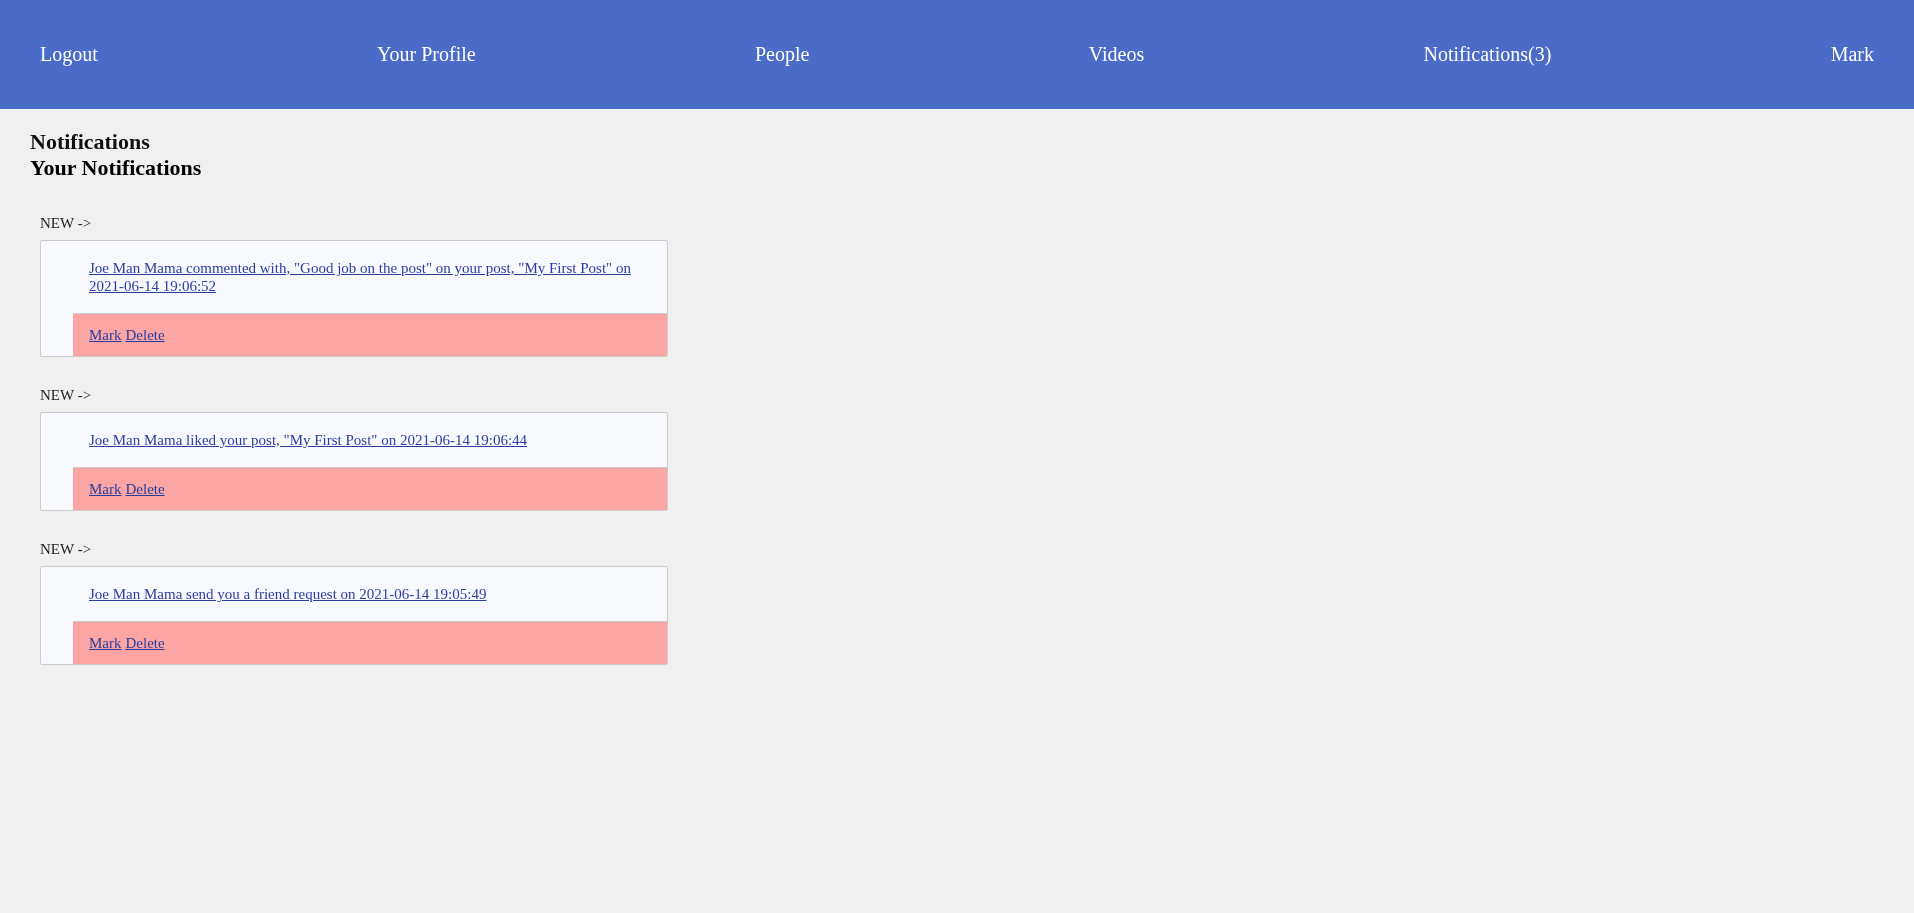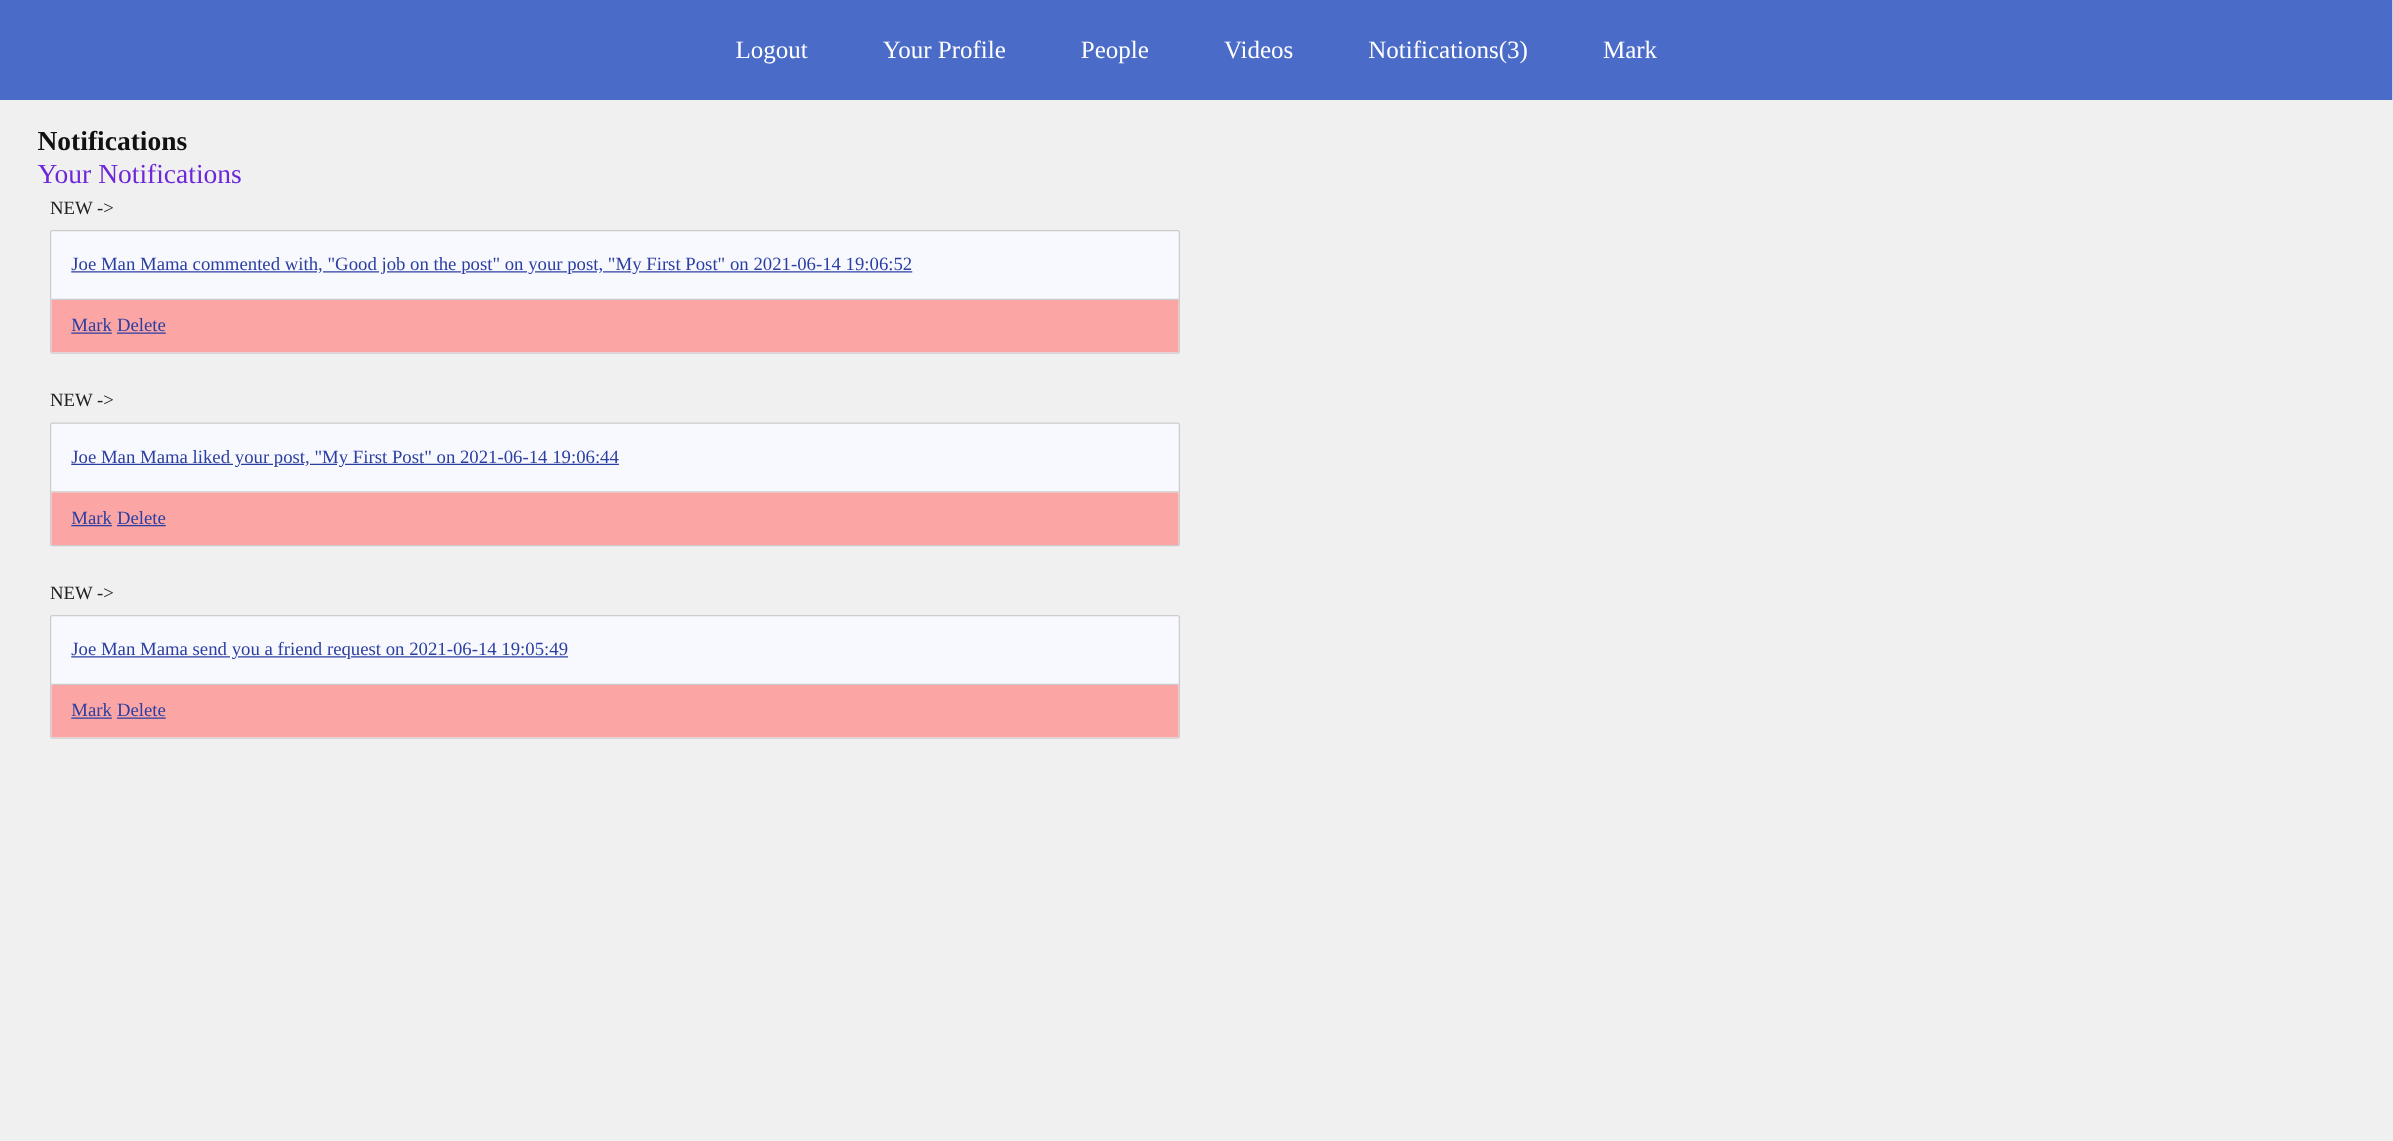--- a/index.html
+++ b/index.html
@@ -11,24 +11,24 @@
     body {
       background-color: #f0f0f0;
       font-family: Times New Roman, serif;
       font-size: 16px;
       color: #111;
     }
 
     nav {
       background-color: #4a6bc7;
       display: flex;
-      justify-content: center;
+      justify-content: space-between;
       align-items: center;
       padding: 0 40px;
-      height: 80px;
+      height: 109px;
       gap: 60px;
     }
 
     nav a {
       color: white;
       text-decoration: none;
       font-size: 20px;
       font-family: Times New Roman, serif;
     }
 
@@ -37,40 +37,41 @@
     }
 
     .page-title {
       font-size: 22px;
       font-weight: bold;
       color: #111;
     }
 
     .section-title {
       font-size: 22px;
-      font-weight: normal;
-      margin-bottom: 7px;
-      color: #6d28d9;
+      font-weight: bold;
+      margin-bottom: 34px;
+      color: #000000;
     }
 
     .new-label {
       font-size: 15px;
       color: #222;
       margin-bottom: 8px;
       margin-left: 10px;
     }
 
     .notification-card {
       background-color: #f8f8ff;
       border: 1px solid #ccc;
       border-radius: 2px;
       margin-left: 10px;
       margin-bottom: 30px;
-      width: 904px;
+      width: 628px;
       overflow: hidden;
+      padding-left: 32px;
     }
 
     .notification-message {
       padding: 18px 16px;
       border-bottom: 1px solid #ccc;
     }
 
     .notification-message a {
       color: #2b3fa0;
       text-decoration: underline;

